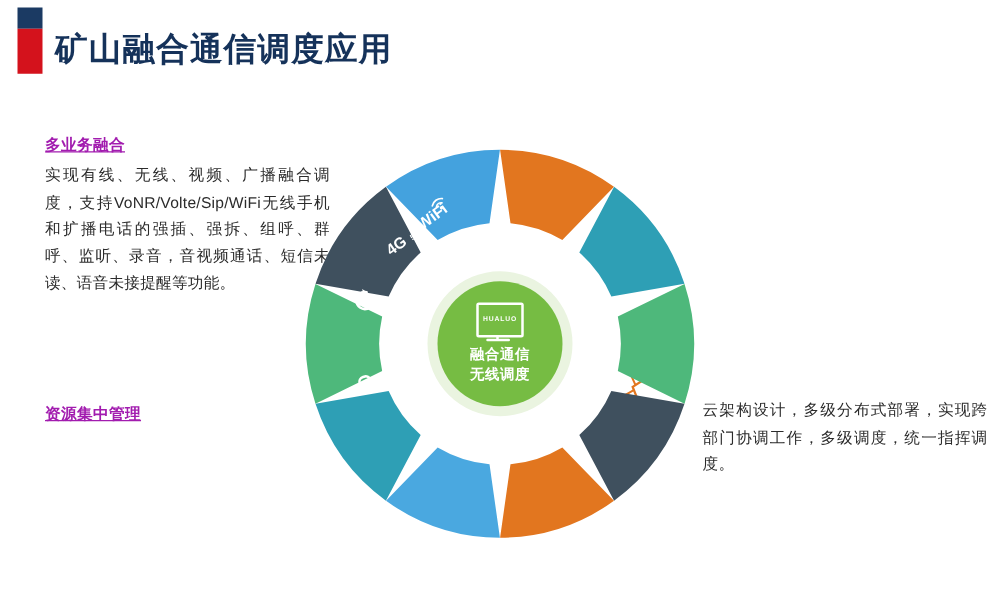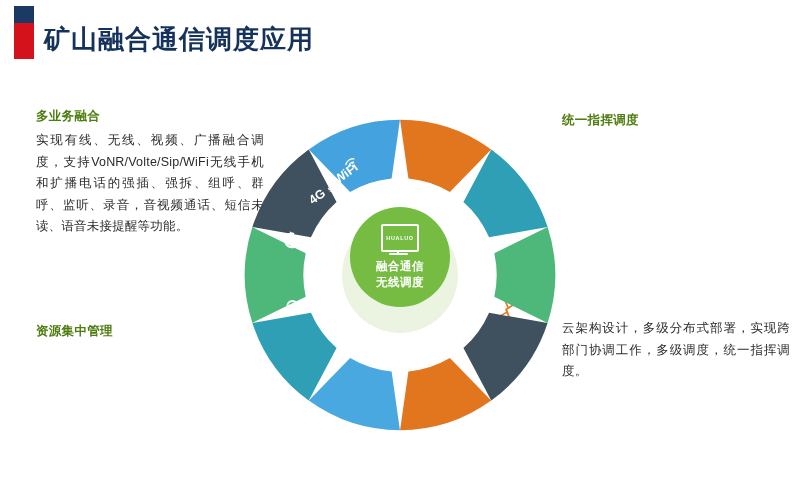--- a/index.html
+++ b/index.html
@@ -15,21 +15,21 @@
   .title-red{position:absolute;left:14px;top:23px;width:20px;height:36px;background:#d4121c;}
   .title-text{
     position:absolute;left:44px;top:22px;
     font-size:26px;font-weight:bold;color:#15325a;letter-spacing:1px;
     white-space:nowrap;
     font-family:Liberation Mono, monospace;
   }
 
   
   .block{position:absolute;width:228px;}
-  .block .bt{font-size:12.5px;font-weight:bold;color:#4d7c0f;margin-bottom:5px;letter-spacing:.3px;}
+  .block .bt{font-size:12.5px;font-weight:bold;color:#a21caf;margin-bottom:5px;letter-spacing:.3px;text-decoration:underline;}
   .block .bb{font-size:12.5px;color:#2b2b2b;line-height:1.72;text-align:justify;letter-spacing:.2px;}
   #block-tl{left:36px;top:108px;}
   #block-bl{left:36px;top:323px;}
   #block-tr{left:562px;top:112px;}
   #block-br{left:562px;top:318px;}
 
   
   #donut-wrap{position:absolute;left:240px;top:115px;width:320px;height:320px;}
   #donut-svg{position:absolute;left:0;top:0;}
 
@@ -37,21 +37,21 @@
     font-family:"Liberation Sans","DejaVu Sans",sans-serif;
     font-size:11px;font-weight:bold;fill:#ffffff;letter-spacing:.5px;
   }
   .seg-sub{font-size:12.5px;font-weight:bold;fill:#ffffff;}
   .seg-small{font-size:6.5px;font-weight:bold;fill:#ffffff;}
   .gis-big{font-size:17px;font-weight:bold;fill:#ffffff;letter-spacing:.5px;}
 
   
   #hub-ring{position:absolute;left:102px;top:102px;width:116px;height:116px;
     border-radius:50%;background:#eaf4e0;}
-  #hub{position:absolute;left:110px;top:92px;width:100px;height:100px;
+  #hub{position:absolute;left:110px;top:110px;width:100px;height:100px;
     border-radius:50%;background:#76bc43;
     display:flex;flex-direction:column;align-items:center;justify-content:center;text-align:right;}
   #hub-icon{width:38px;height:32px;position:relative;margin-bottom:3px;}
   #hub-icon .scr{
     position:absolute;left:0;top:0;width:34px;height:24px;
     border:2.4px solid #ffffff;border-radius:2px;
     display:flex;align-items:center;justify-content:center;
   }
   #hub-icon .scr span{font-size:5.4px;color:#ffffff;letter-spacing:.7px;font-weight:bold;}
   #hub-icon .stand{position:absolute;left:16px;top:26px;width:2.4px;height:4px;background:#ffffff;}
@@ -70,21 +70,20 @@
 <div class="block" id="block-tl">
   <div class="bt">多业务融合</div>
   <div class="bb">实现有线、无线、视频、广播融合调度，支持VoNR/Volte/Sip/WiFi无线手机和扩播电话的强插、强拆、组呼、群呼、监听、录音，音视频通话、短信未读、语音未接提醒等功能。</div>
 </div>
 
 <div class="block" id="block-bl">
   <div class="bt">资源集中管理</div>
 </div>
 
 <div class="block" id="block-tr">
-  <div class="bt">统一指挥调度</div>
 </div>
 
 <div class="block" id="block-br">
   <div class="bb">云架构设计，多级分布式部署，实现跨部门协调工作，多级调度，统一指挥调度。</div>
 </div>
 
 <div id="donut-wrap">
   <svg id="donut-svg" width="320" height="320" viewBox="0 0 320 320">
     <defs>
 

